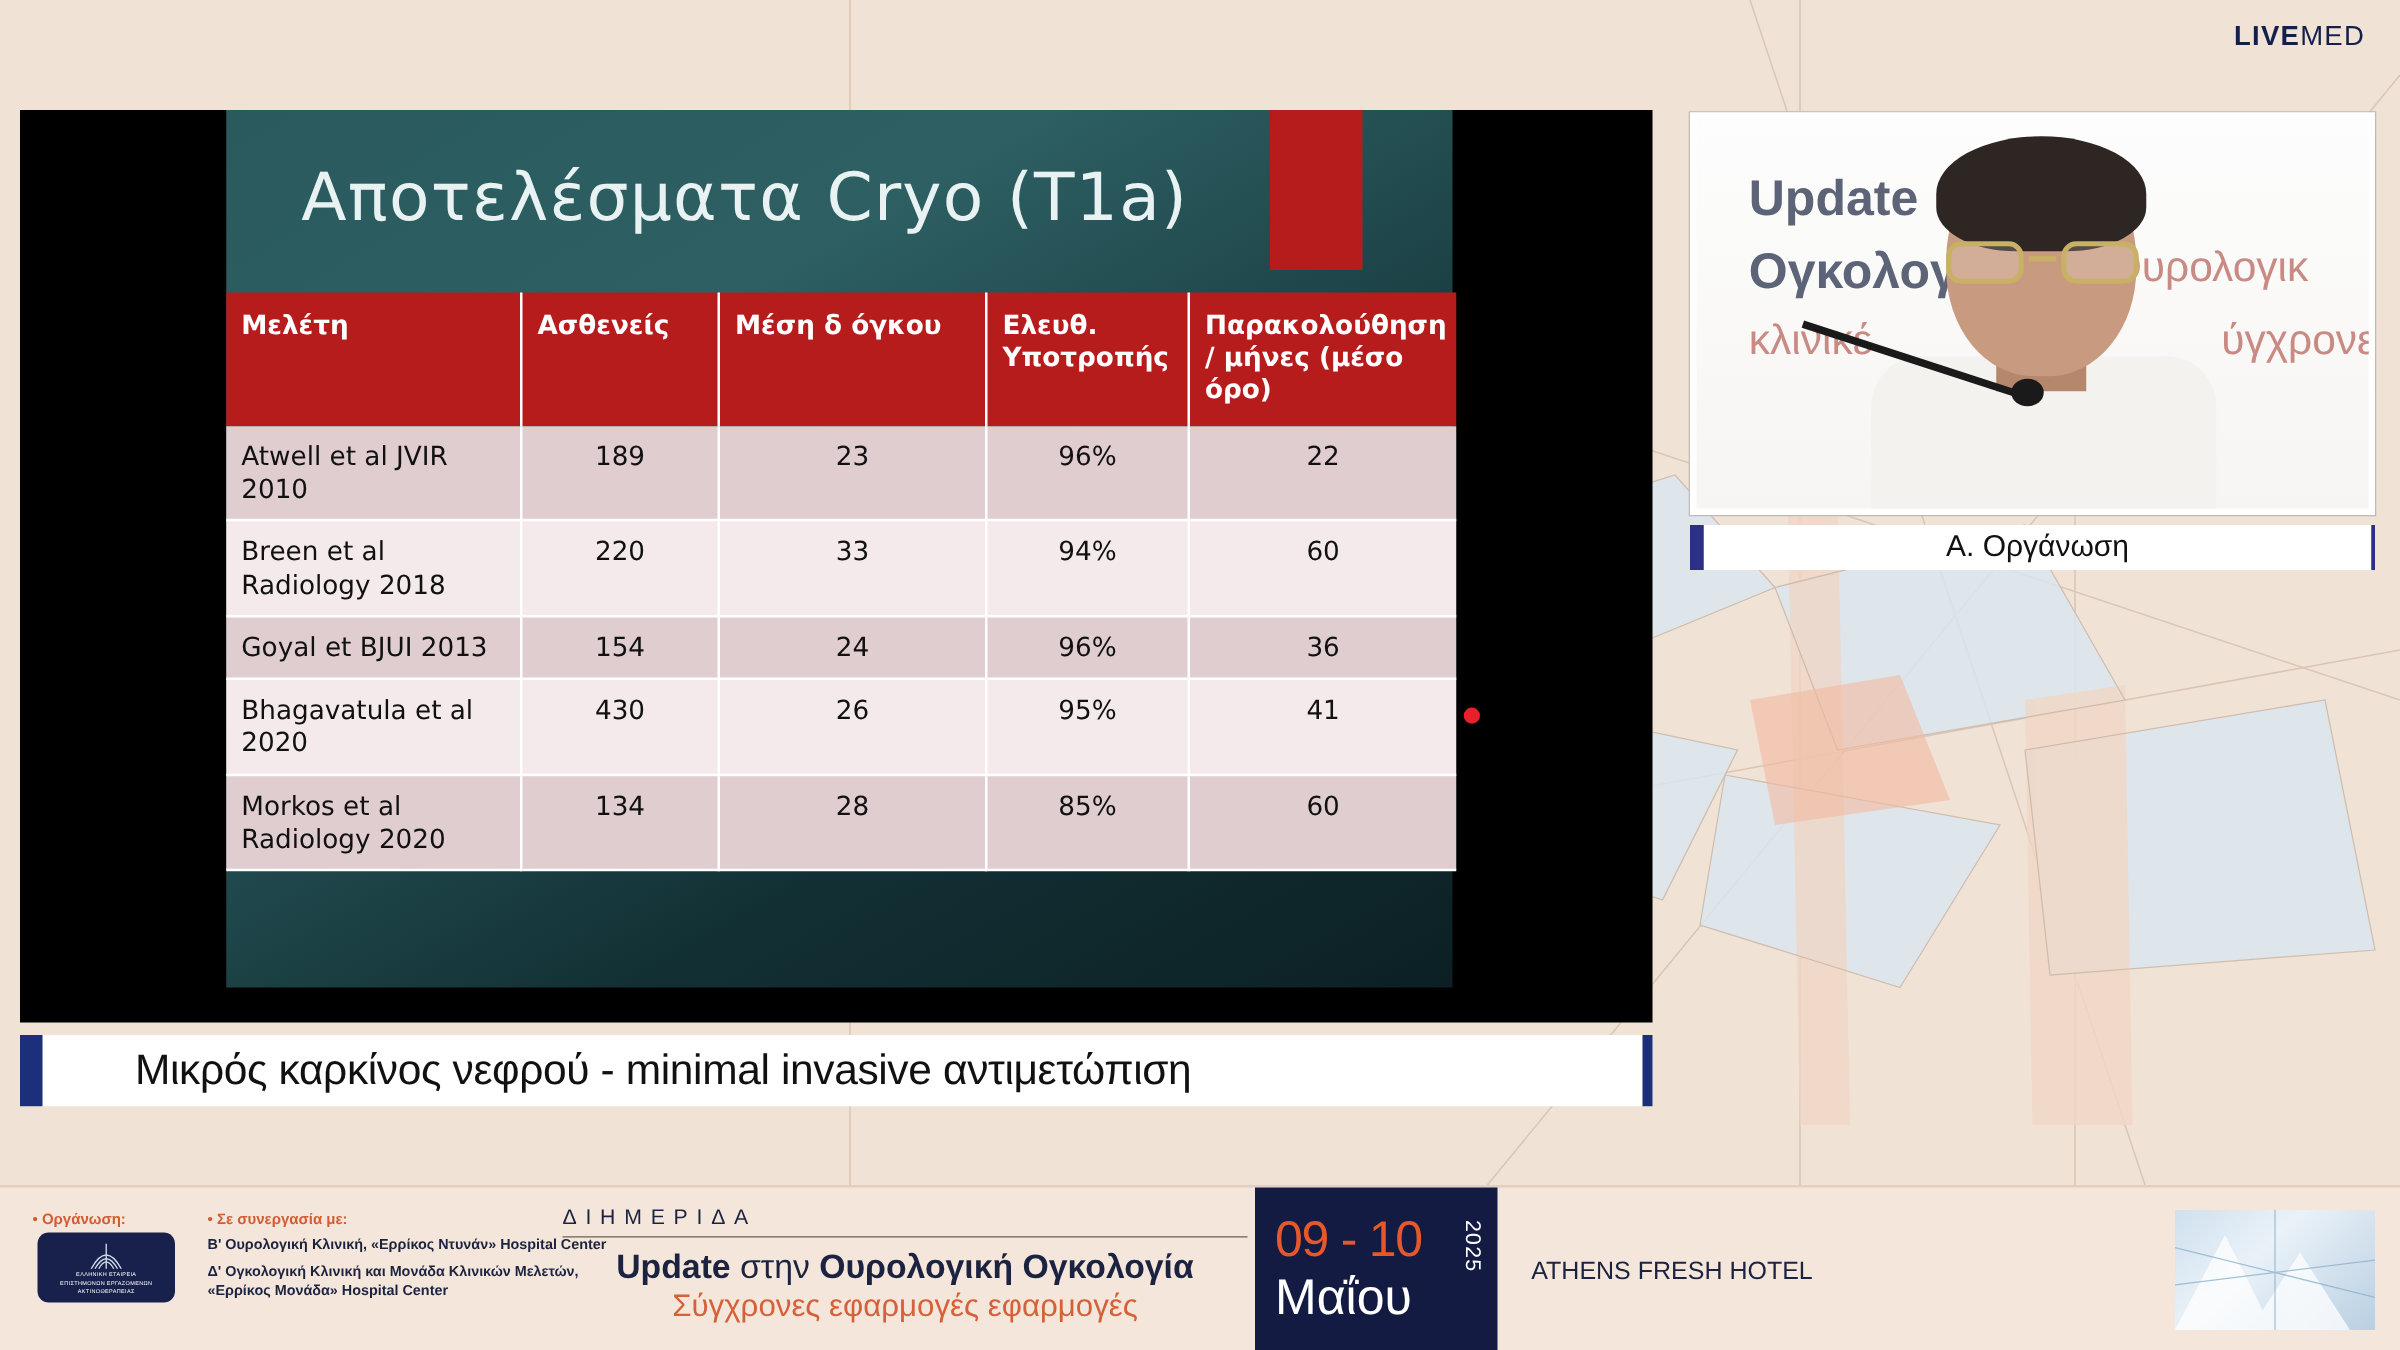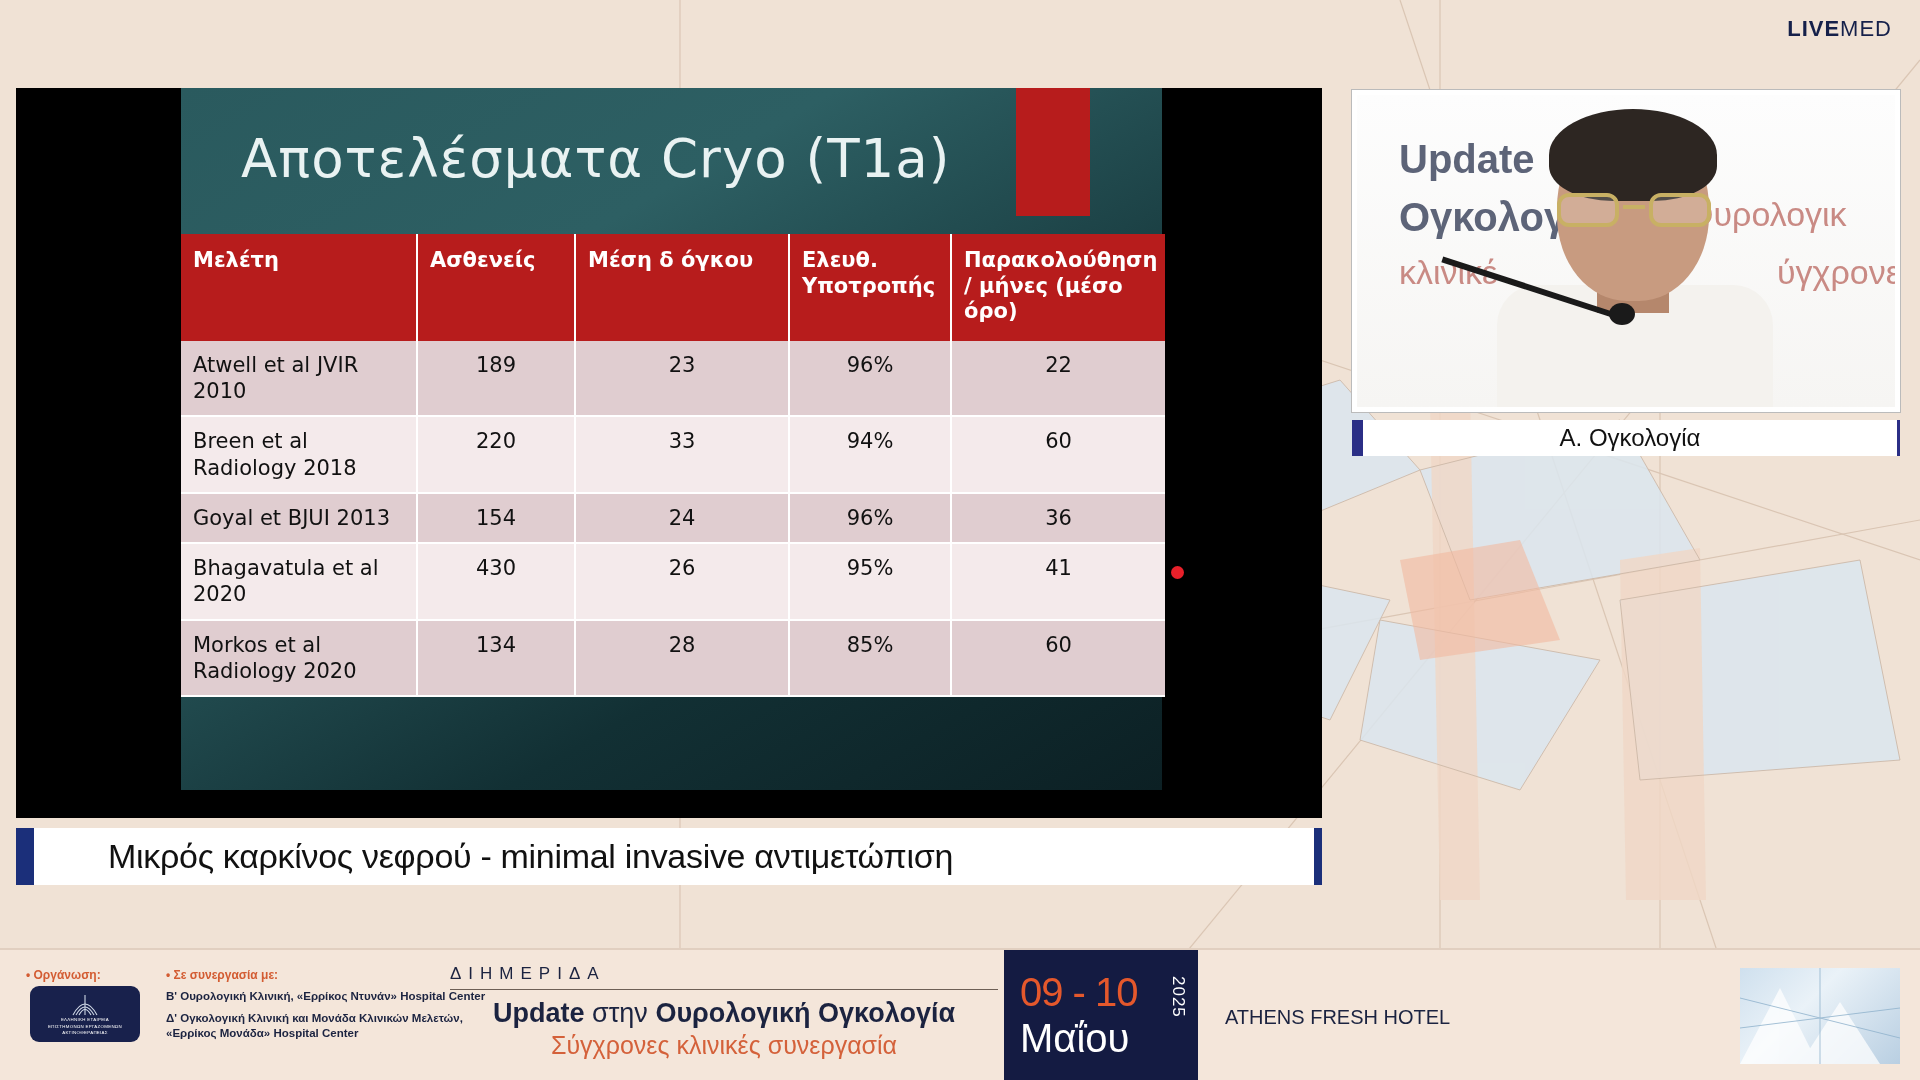--- a/index.html
+++ b/index.html
@@ -322,21 +322,21 @@
             <div class="bridge"></div>
             <div class="lens r"></div>
         </div>
         <div id="mic"></div>
         <div id="mic-head"></div>
       </div>
     </div>
   </div>
 
   <div id="speaker">
-    <span>Α. Ογκολογία</span>
+    <span>Α. Οργάνωση</span>
   </div>
 
   <div id="footer">
 
     <div id="f-org" class="f-bullet">• Οργάνωση:</div>
     <div id="org-logo">
       <svg width="36" height="26" viewBox="0 0 36 26">
         <g stroke="#cfd8e6" stroke-width="1.1" fill="none">
           <path d="M18 24 L18 4"></path>
           <path d="M6 24 Q18 2 30 24"></path>
@@ -352,21 +352,21 @@
     <div id="f-coop">
       <div class="f-bullet">• Σε συνεργασία με:</div>
       <div class="coop-line">Β' Ουρολογική Κλινική, «Ερρίκος Ντυνάν» Hospital Center</div>
       <div class="coop-line" style="margin-top:6px">Δ' Ογκολογική Κλινική και Μονάδα Κλινικών Μελετών,</div>
       <div class="coop-line" style="margin-top:0">«Ερρίκος Μονάδα» Hospital Center</div>
     </div>
 
     <div id="f-center">
       <div id="f-kicker">ΔΙΗΜΕΡΙΔΑ</div>
       <div id="f-title"><b>Update</b><span> στην </span><b>Ουρολογική Ογκολογία</b></div>
-      <div id="f-sub">Σύγχρονες κλινικές συνεργασία</div>
+      <div id="f-sub">Σύγχρονες εφαρμογές εφαρμογές</div>
     </div>
 
     <div id="f-date">
       <div id="f-d1">09 - 10</div>
       <div id="f-d2">Μαΐου</div>
       <div id="f-year">2025</div>
     </div>
 
     <div id="f-venue">ATHENS FRESH HOTEL</div>
 

